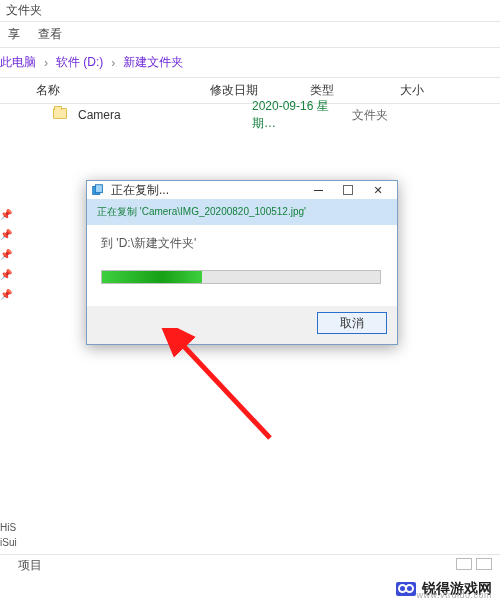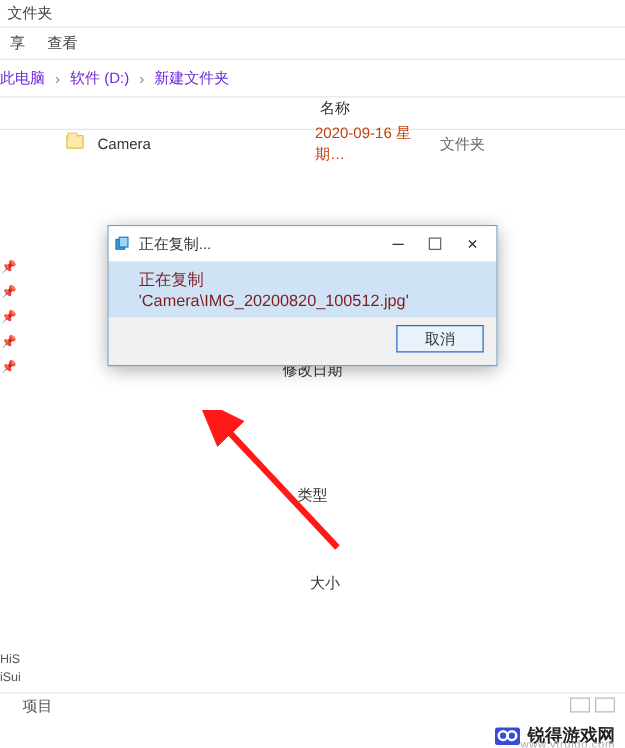--- a/index.html
+++ b/index.html
@@ -3,57 +3,57 @@
 <meta charset="utf-8">
 <style>
   * { box-sizing: border-box; font-family: "Microsoft YaHei", "Segoe UI", sans-serif; }
   body { margin: 0; width: 500px; height: 598px; background: #fff; overflow: hidden; position: relative; font-size: 12px; color: #333; }
   .titlebar { height: 22px; border-bottom: 1px solid #e5e5e5; padding-left: 6px; color:#444; font-size:12px; display:flex; align-items:center;}
   .ribbon { height: 26px; border-bottom: 1px solid #e5e5e5; display: flex; align-items: center; gap: 18px; padding-left: 8px; color:#444;}
   .ribbon span { cursor: default; }
   .addr { height: 30px; border-bottom: 1px solid #e5e5e5; display: flex; align-items: center; padding: 0 0; gap: 6px; color:#6d28d9;}
   .addr .crumb { display:flex; align-items:center; gap:2px;}
   .addr .sep::after { content:"›"; color:#888; margin:0 2px;}
-  .cols { display:flex; border-bottom:1px solid #e5e5e5; height:26px; align-items:center;flex-direction:column; }
+  .cols { display:flex; border-bottom:1px solid #e5e5e5; height:26px; align-items:center; }
   .col-name { flex:0 0 210px; padding-left:36px; }
   .col-date { flex:0 0 100px; }
   .col-type { flex:0 0 70px; }
   .col-size { flex:1; padding-left:20px;font-family:Liberation Mono, monospace;}
   .file-area { position:relative; height: 390px; }
   .row { display:flex; align-items:center; height:22px;padding-left:42px; }
   .row .ic { width:36px; text-align:center; }
   .row .ic span { display:inline-block; width:14px; height:11px; background:#ffe9a8; border:1px solid #e0c04e; border-radius:1px; position:relative; }
   .row .ic span::before { content:""; position:absolute; top:-3px; left:0; width:6px; height:3px; background:#ffe9a8; border:1px solid #e0c04e; border-bottom:none; border-radius:1px 1px 0 0;}
   .row .nm { flex:0 0 174px; }
-  .row .dt { flex:0 0 100px; color:#c2410c;}
+  .row .dt { flex:0 0 100px; color:#15803d;}
   .row .tp { flex:0 0 70px; color:#666;}
   .pin-col { position:absolute; left:0; top:100px; width:14px; }
   .pin { width:14px; height:20px; display:flex; align-items:center; justify-content:center; color:#777; font-size:10px;}
   .left-low { position:absolute; left:0; bottom:48px; font-size:10px; color:#555;}
   .left-low div { padding:2px 0;}
   .status { position:absolute; bottom:22px; left:0; right:0; border-top:1px solid #e5e5e5; height:22px; display:flex; align-items:center; padding-left:18px; color:#555;}
   .view-icons { position:absolute; right:8px; bottom:28px; display:flex; gap:4px; color:#888;}
   .view-icons span { width:16px; height:12px; border:1px solid #bbb; display:inline-block;}
   .watermark { position:absolute; right:8px; bottom:0; display:flex; align-items:center; gap:6px; font-size:14px; font-weight:600; color:#222;}
   .wm-ico { width:20px; height:14px; background:#3a4bd8; border-radius:2px; position:relative; }
   .wm-ico::before,.wm-ico::after{content:"";position:absolute;width:5px;height:5px;border:2px solid #fff;border-radius:50%;top:2px;}
   .wm-ico::before{left:2px;} .wm-ico::after{right:2px;}
   .wm-sub { position:absolute; right:8px; bottom:-2px; font-size:9px; color:#aaa; letter-spacing:0.5px;}
   
   .dlg { position:absolute; left:86px; top:180px; width:312px; background:#f0f0f0; border:1px solid #7a9fc4; box-shadow:0 3px 14px rgba(0,0,0,0.35);}
-  .dlg-title { height:28px; background:#fff; display:flex; align-items:center; padding:0 4px;}
+  .dlg-title { height:18px; background:#fff; display:flex; align-items:center; padding:0 4px;}
   .dlg-ico { width:14px; height:14px; margin-right:6px; display:inline-flex;}
   .dlg-ico svg { width:14px; height:14px; }
   .dlg-title-text { flex:1; font-size:12px; color:#333;}
   .win-btns { display:flex; }
   .win-btn { width:30px; height:20px; display:flex; align-items:center; justify-content:center; font-size:10px; cursor:default;}
   .win-min::before{content:"";width:9px;height:1px;background:#333;}
   .win-max::before{content:"";width:8px;height:8px;border:1px solid #666;}
   .win-close::before{content:"✕";font-size:11px;color:#333;}
-  .dlg-band { background:#cfe3f7; padding:6px 24px; color:#7f1d1d; font-size:13px;}
+  .dlg-band { background:#cfe3f7; padding:6px 10px; color:#15803d; font-size:10px;}
   .dlg-body { padding:10px 14px 6px; background:#fff;}
   .dlg-dest { color:#555; margin-bottom:18px; }
   .prog { height:14px; border:1px solid #bfbfbf; background:#e6e6e6; position:relative; margin-bottom:16px; width:280px;}
   .prog-fill { position:absolute; left:0; top:0; bottom:0; width:36%; background:linear-gradient(90deg,#3ecf3e,#15a015 60%,#3ecf3e);}
   .dlg-foot { padding:6px 10px 10px; text-align:right; background:#f0f0f0;}
   .btn { display:inline-block; min-width:70px; height:22px; line-height:20px; text-align:center; border:1px solid #2a6fc9; background:#eaf3fc; font-size:12px; color:#333; cursor:default;margin-left:40px;}
   
   .arrow { position:absolute; left:160px; top:328px; width:120px; height:120px; pointer-events:none;}
   .arrow svg { width:100%; height:100%; }
 </style>
@@ -133,20 +133,29 @@
     <div class="win-btns">
       <div class="win-btn win-min"></div>
       <div class="win-btn win-max"></div>
       <div class="win-btn win-close"></div>
     </div>
   </div>
   <div class="dlg-band">
     <span>正在复制</span>
     <span>'Camera\IMG_20200820_100512.jpg'</span>
   </div>
+  <div class="dlg-body">
+    <div class="dlg-dest">
+      <span>到</span>
+      <span>'D:\新建文件夹'</span>
+    </div>
+    <div class="prog">
+      <div class="prog-fill"></div>
+    </div>
+  </div>
   <div class="dlg-foot">
     <span class="btn">取消</span>
   </div>
 </div>
 
 <div class="arrow">
   <svg viewBox="0 0 120 120">
     <defs>
         <marker id="ah" markerWidth="10" markerHeight="10" refX="2" refY="3" orient="auto">
       <path d="M0,0 L0,6 L8,3 z" fill="#ff1a1a"></path>

